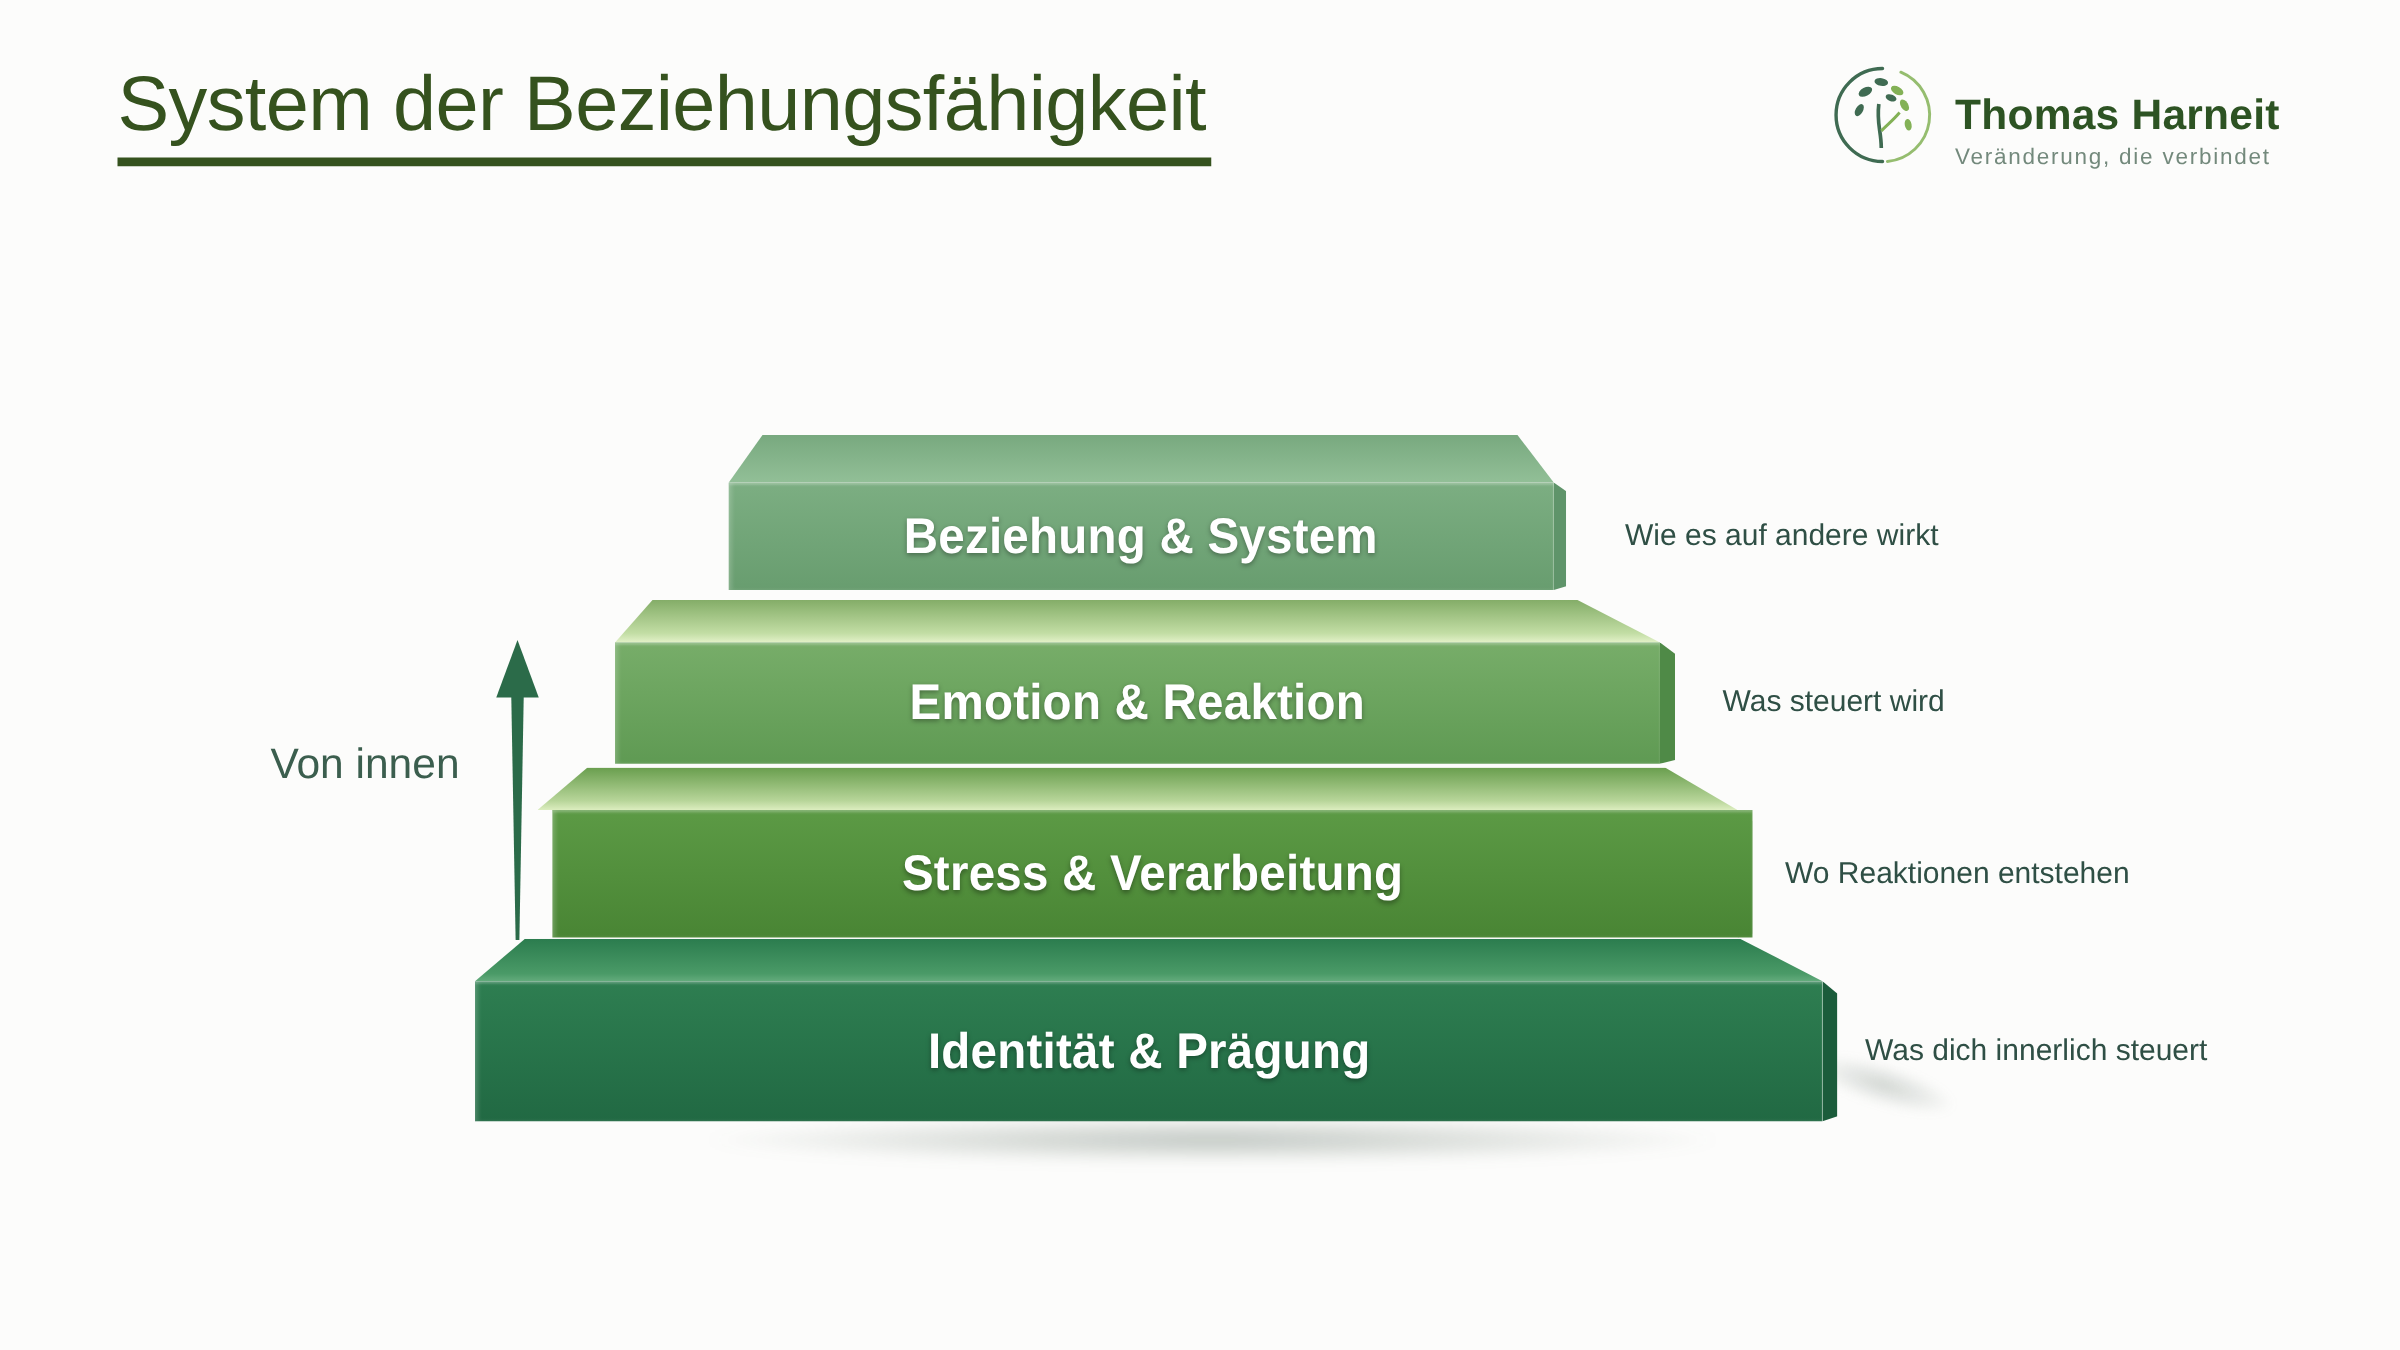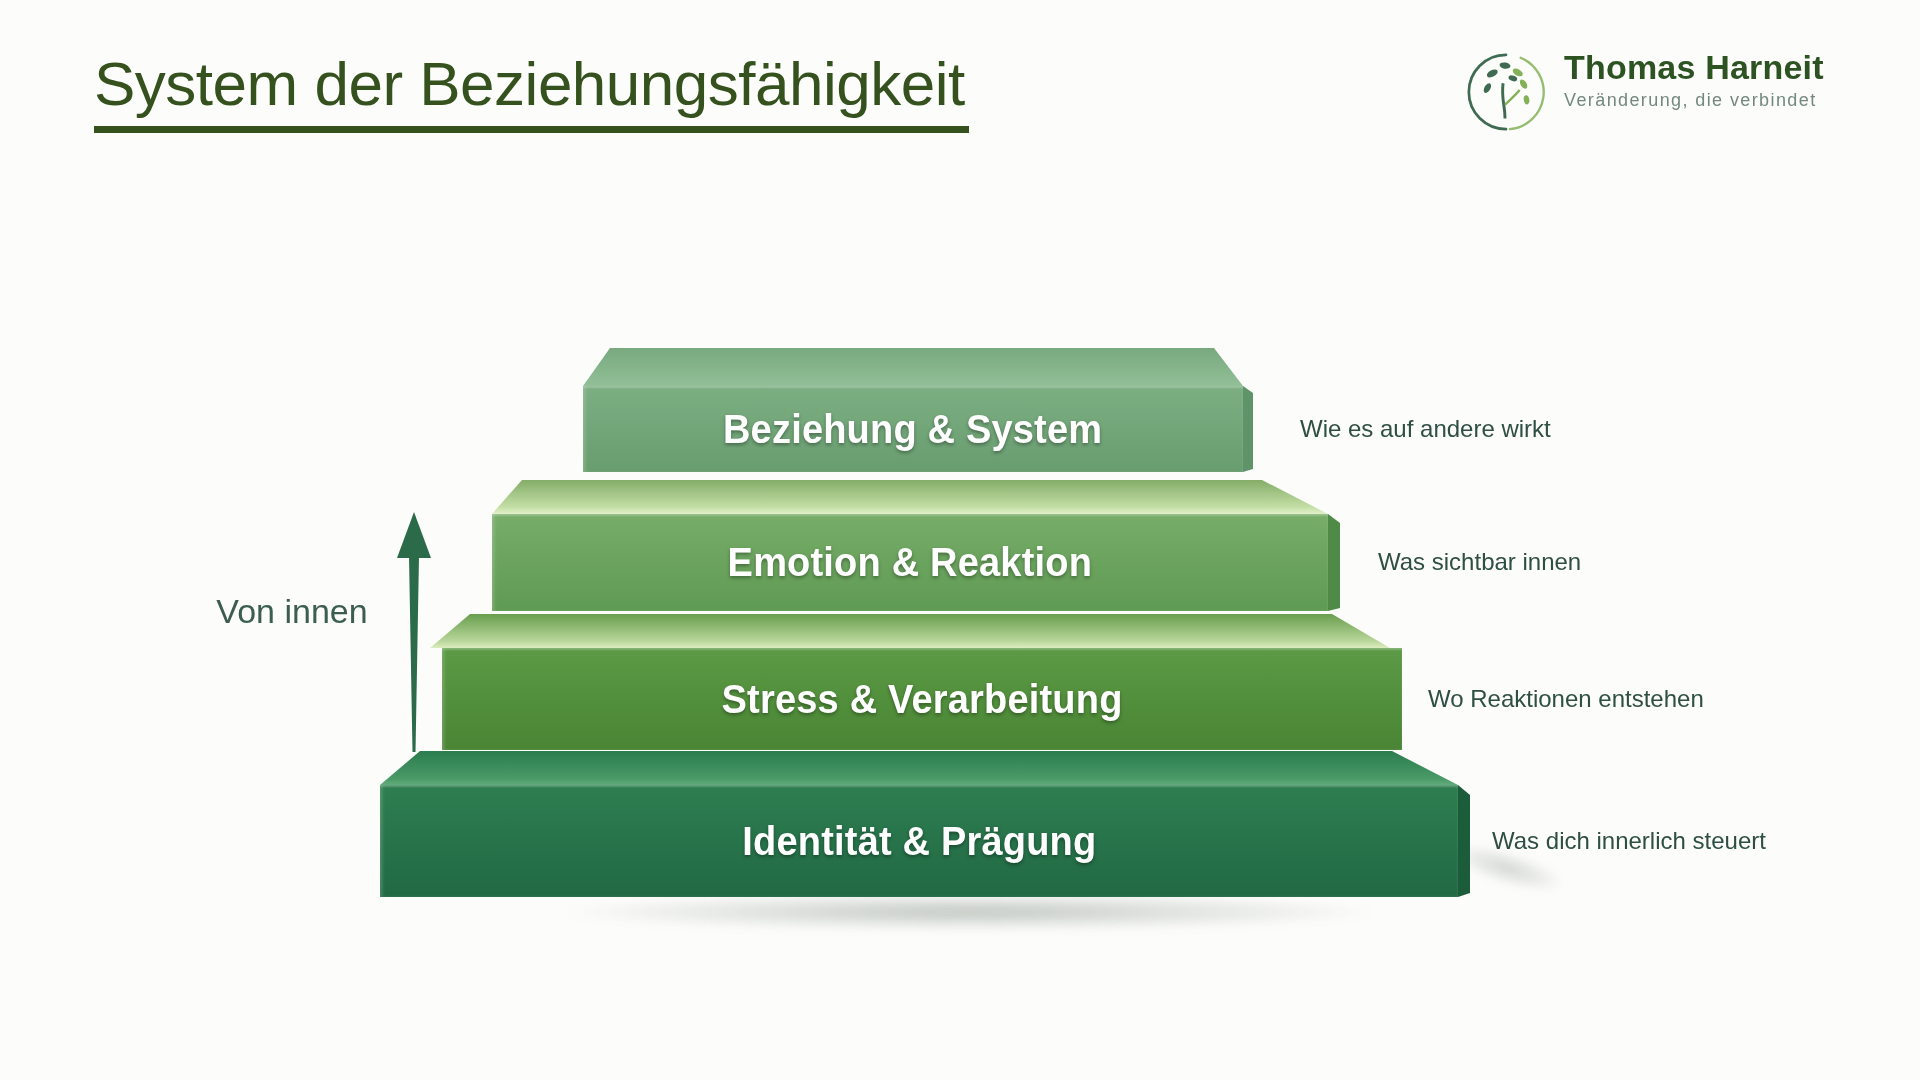--- a/index.html
+++ b/index.html
@@ -14,21 +14,21 @@
   .title {
     position:absolute; left:94px; top:50px;
     display:inline-block;
     font-size:62px; line-height:1.1; font-weight:400; letter-spacing:-0.5px;
     color:var(--title-text);
     border-bottom:7px solid var(--underline);
     padding:0 4px 8px 0;
   }
   .logo {
     position:absolute; left:1462px; top:48px;
-    display:flex; align-items:flex-start; gap:14px;
+    display:flex; align-items:flex-end; gap:14px;
   }
   .logo-mark { width:88px; height:88px; flex:0 0 auto; }
   .logo-name   { font-size:34px; font-weight:700; color:var(--logo-name); letter-spacing:0.2px; }
   .logo-tagline{ font-size:18px; color:var(--logo-tagline); letter-spacing:1.4px; margin-top:3px; }
 
   
   .layer .front, .layer .top, .layer .side, .ground-shadow, .ground-shadow2,
   .annotation, .direction-label, .direction-arrow { position:absolute; }
   .layer .front {
     display:flex; align-items:center; justify-content:center;
@@ -178,17 +178,17 @@
 
   <div class="layer l1">
     <div class="top"></div>
     <div class="side"></div>
     <div class="front">
       <span class="layer-label">Beziehung &amp; System</span>
     </div>
   </div>
 
   <div class="annotation ann1">Wie es auf andere wirkt</div>
-  <div class="annotation ann2">Was sichtbar innen</div>
+  <div class="annotation ann2">Was steuert wird</div>
   <div class="annotation ann3">Wo Reaktionen entstehen</div>
   <div class="annotation ann4">Was dich innerlich steuert</div>
 
 </div>
 
 </body></html>

